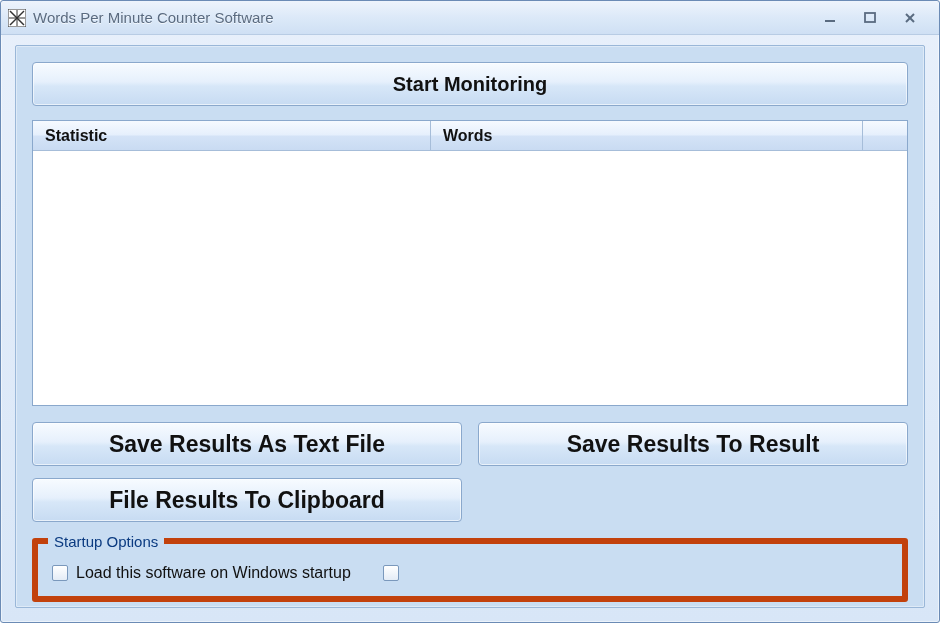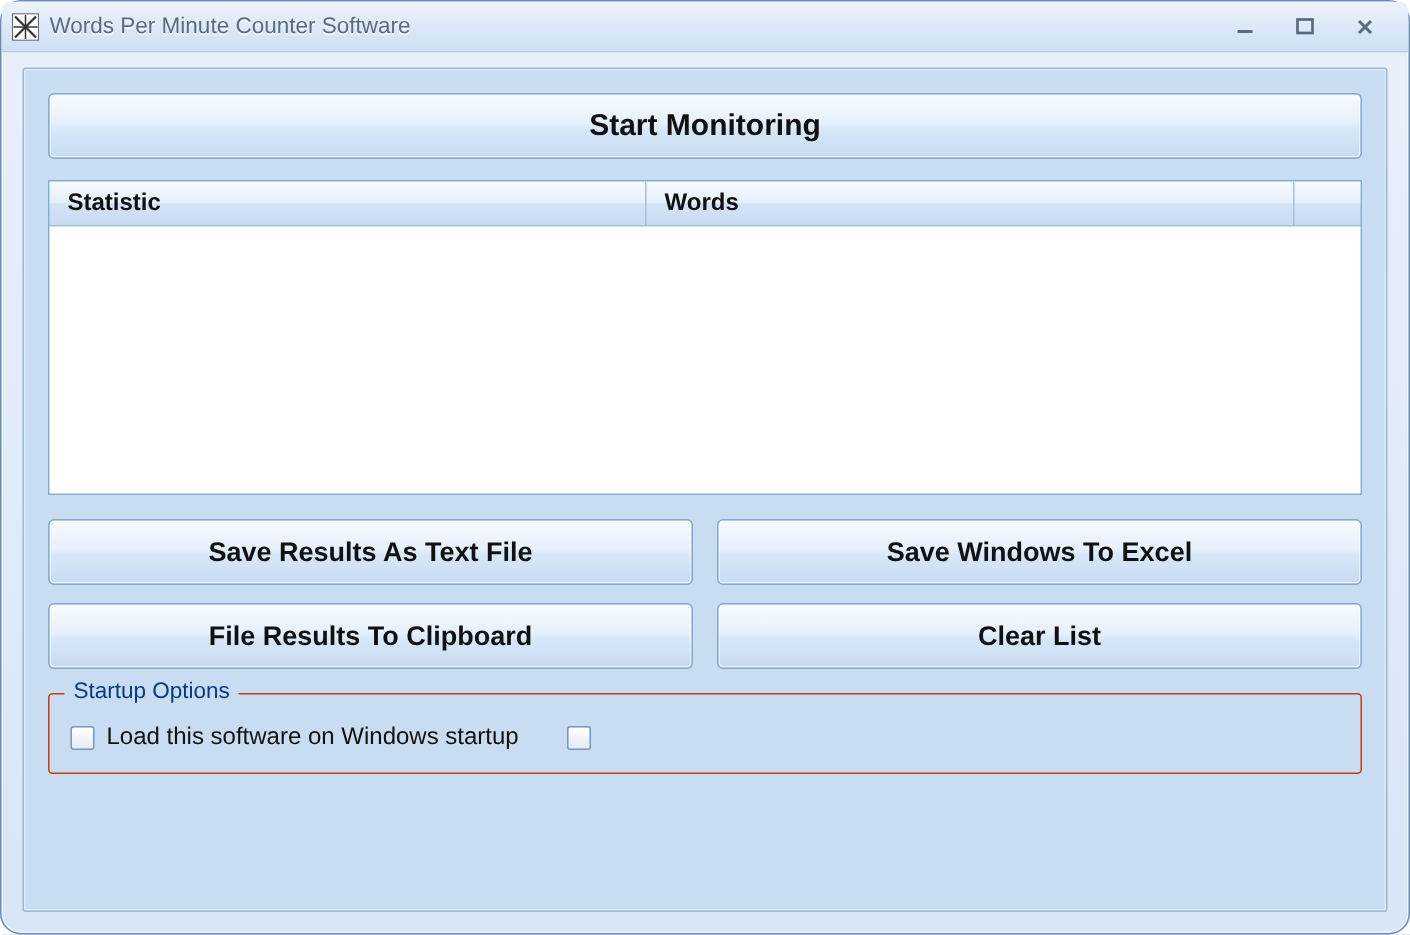--- a/index.html
+++ b/index.html
@@ -10,21 +10,21 @@
     background: #fff;
     width: 940px;
     height: 623px;
     overflow: hidden;
   }
   .window {
     width: 940px;
     height: 623px;
     background: linear-gradient(to bottom, #e8f0fb 0%, #d8e6f7 100%);
     border: 1px solid #6b8bb5;
-    border-radius: 14px;
+    border-radius: 3px;
     position: relative;
     box-shadow: inset 0 0 0 1px rgba(255,255,255,0.5);
   }
   .titlebar {
     height: 34px;
     display: flex;
     align-items: center;
     padding: 0 6px;
     background: linear-gradient(to bottom, #eef4fc 0%, #dce9f8 50%, #cfe0f4 100%);
     border-bottom: 1px solid #b8ccE4;
@@ -84,22 +84,22 @@
     border-radius: 4px;
     cursor: pointer;
     box-shadow: inset 0 0 0 1px rgba(255,255,255,0.6);
   }
   .start-btn {
     width: 100%;
     margin-bottom: 14px;
   }
   .listview {
     width: 100%;
-    height: 210px;
-    background: #5eead4;
+    height: 286px;
+    background: #0ea5e9;
     border: 1px solid #8aa8cc;
     margin-bottom: 16px;
     display: flex;
     flex-direction: column;
   }
   .col-headers {
     display: flex;
     height: 30px;
     background: linear-gradient(to bottom, #f6faff 0%, #e5effc 49%, #d4e3f7 51%, #c9dbf2 100%);
     border-bottom: 1px solid #a6bdd9;
@@ -120,24 +120,24 @@
     flex: 1;
     background: #fff;
   }
   .btn-grid {
     display: grid;
     grid-template-columns: 1fr 1fr;
     grid-template-rows: 44px 44px;
     gap: 12px 16px;
     margin-bottom: 16px;
   }
-  .btn-grid .big-button { height: 44px; font-size: 18px; }
+  .btn-grid .big-button { height: 44px; font-size: 23px; }
   .groupbox {
     position: relative;
-    border: 1px solid #c2410c;
+    border: 6px solid #c2410c;
     border-radius: 3px;
     padding: 20px 14px 14px 14px;
     margin-top: 6px;
   }
   .group-title {
     position: absolute;
     top: -11px;
     left: 10px;
     background: #c9ddf2;
     padding: 0 6px;
@@ -208,23 +208,22 @@
       <div class="col-headers">
         <div class="col-header stat">Statistic</div>
         <div class="col-header res">Words</div>
         <div class="col-header last"></div>
       </div>
       <div class="list-body"></div>
     </div>
 
     <div class="btn-grid">
       <div class="big-button">Save Results As Text File</div>
-      <div class="big-button">Save Windows To Excel</div>
+      <div class="big-button">Save Results To Result</div>
       <div class="big-button">File Results To Clipboard</div>
-      <div class="big-button">Clear List</div>
     </div>
 
     <div class="groupbox">
       <div class="group-title">Startup Options</div>
       <div class="checks">
         <label class="check-item">
           <span class="checkbox"></span>
           <span>Load this software on Windows startup</span>
         </label>
         <label class="check-item">

